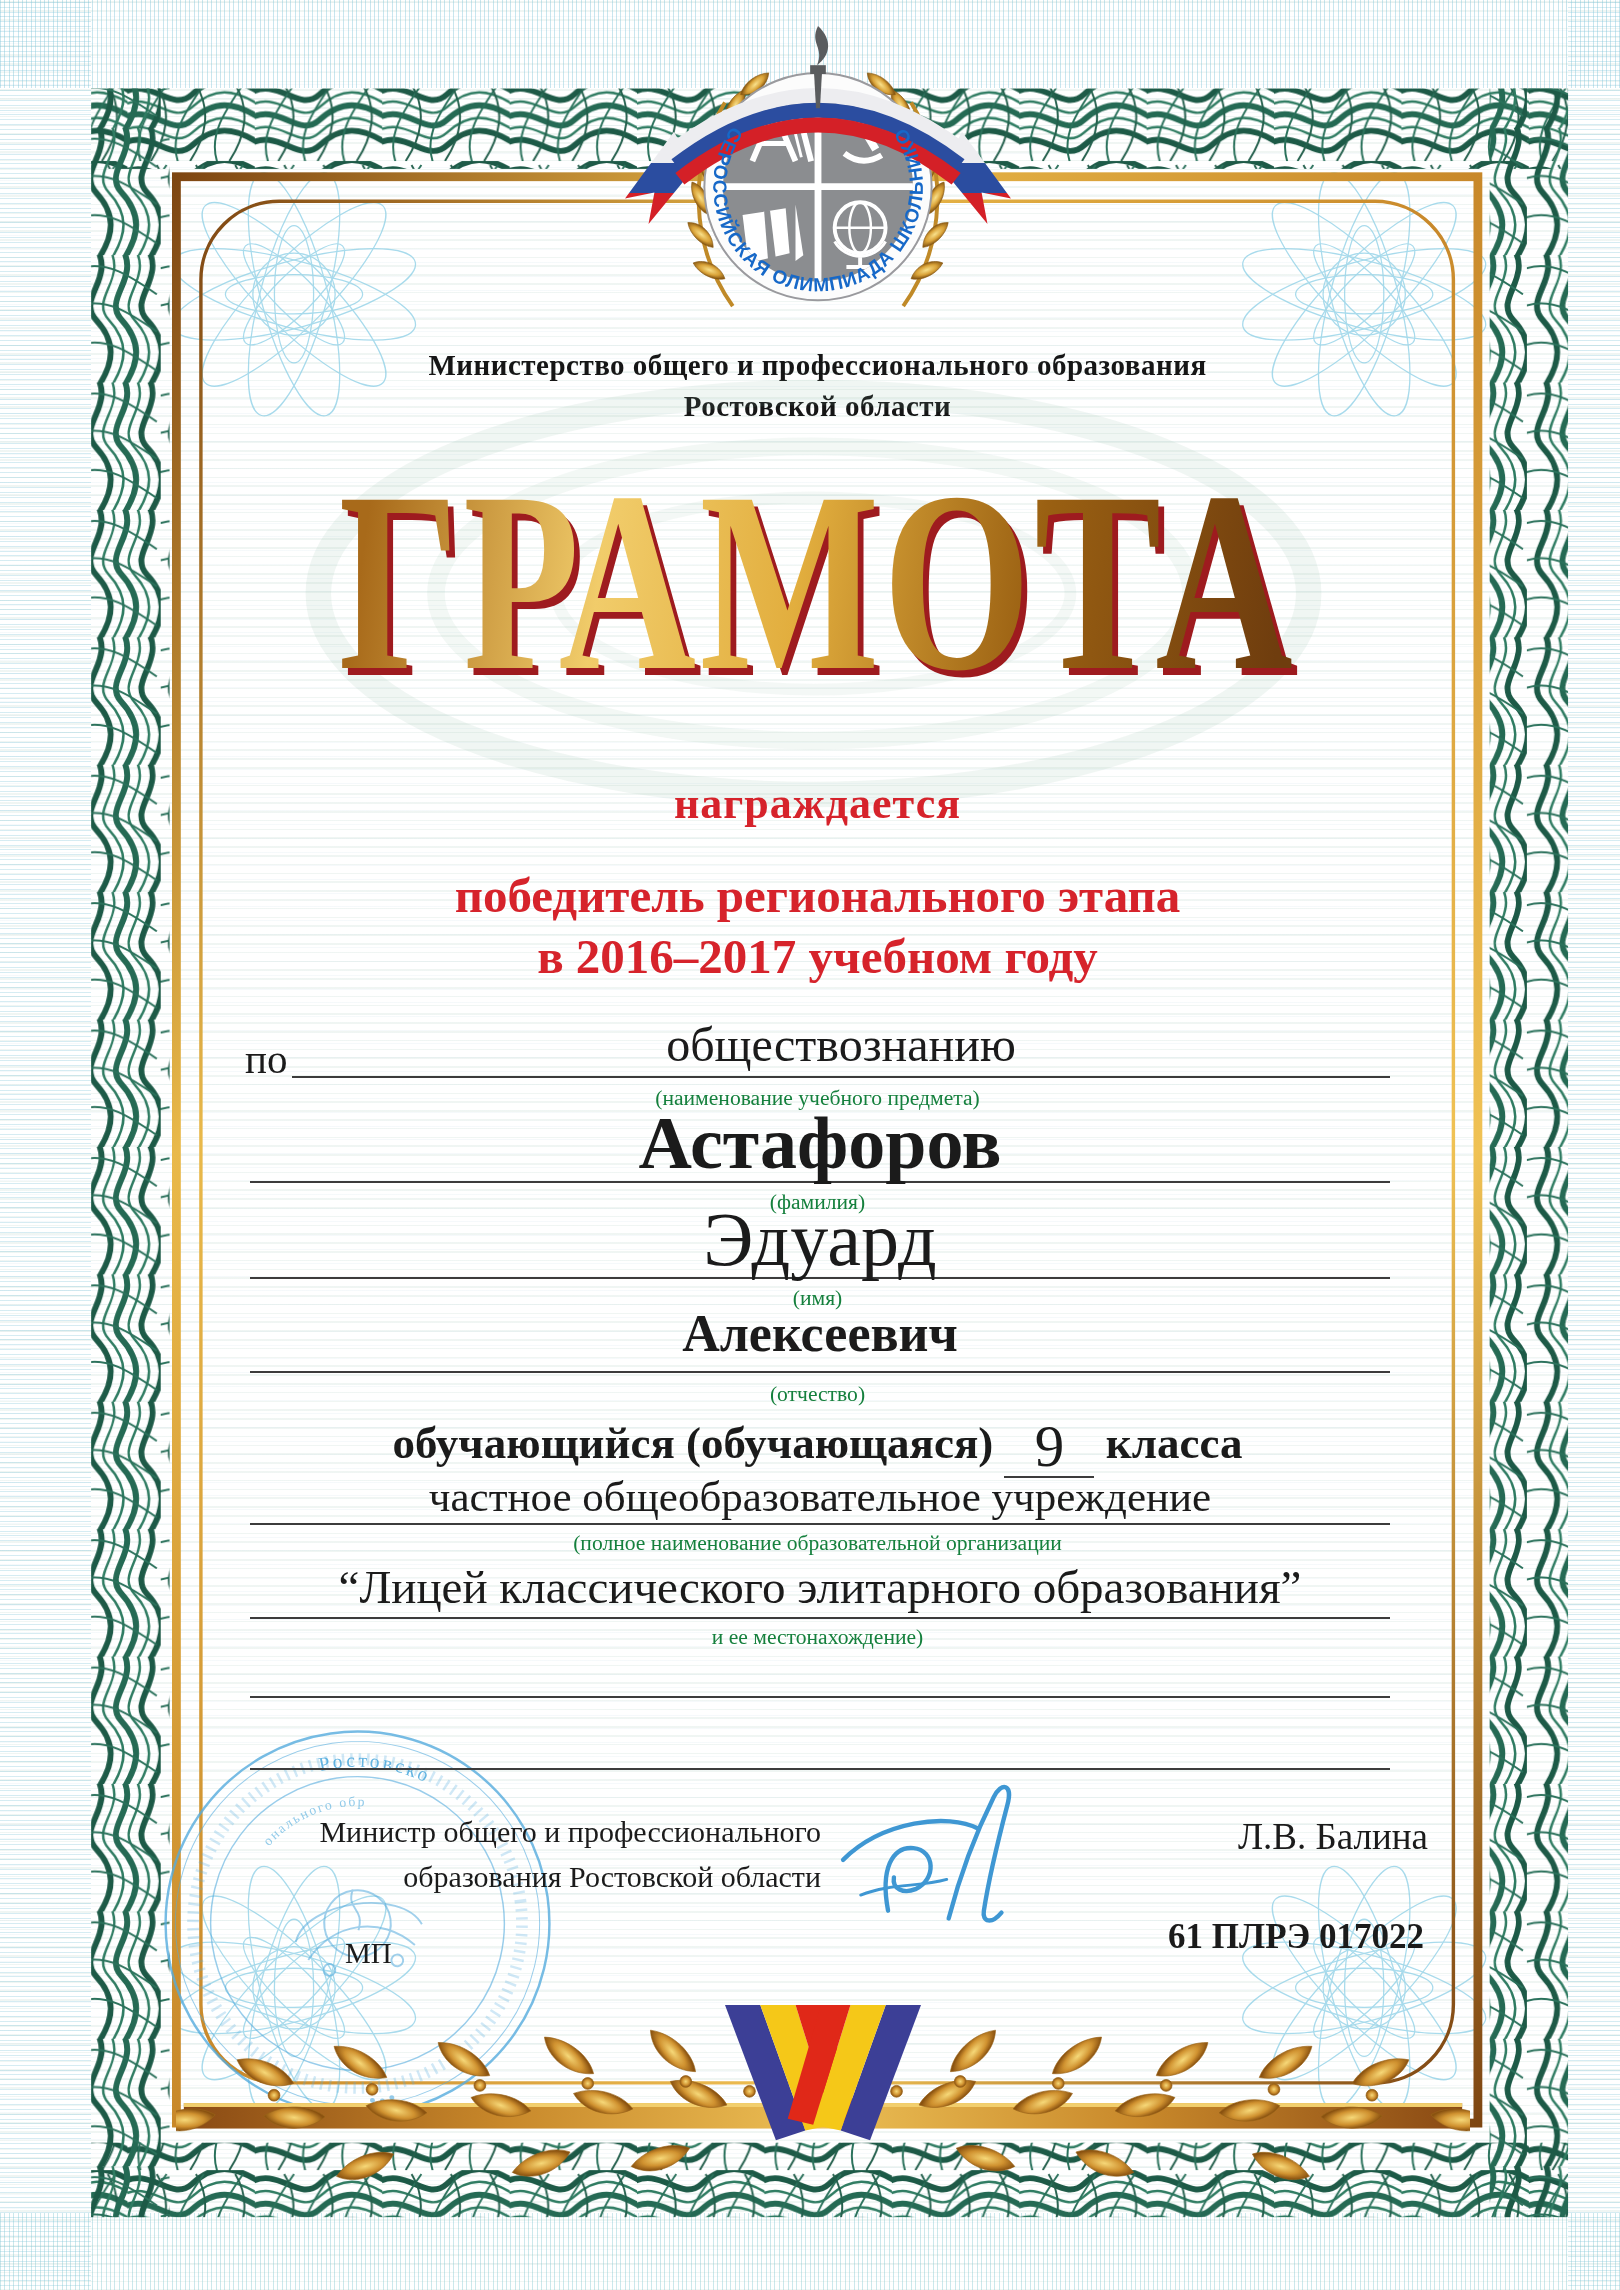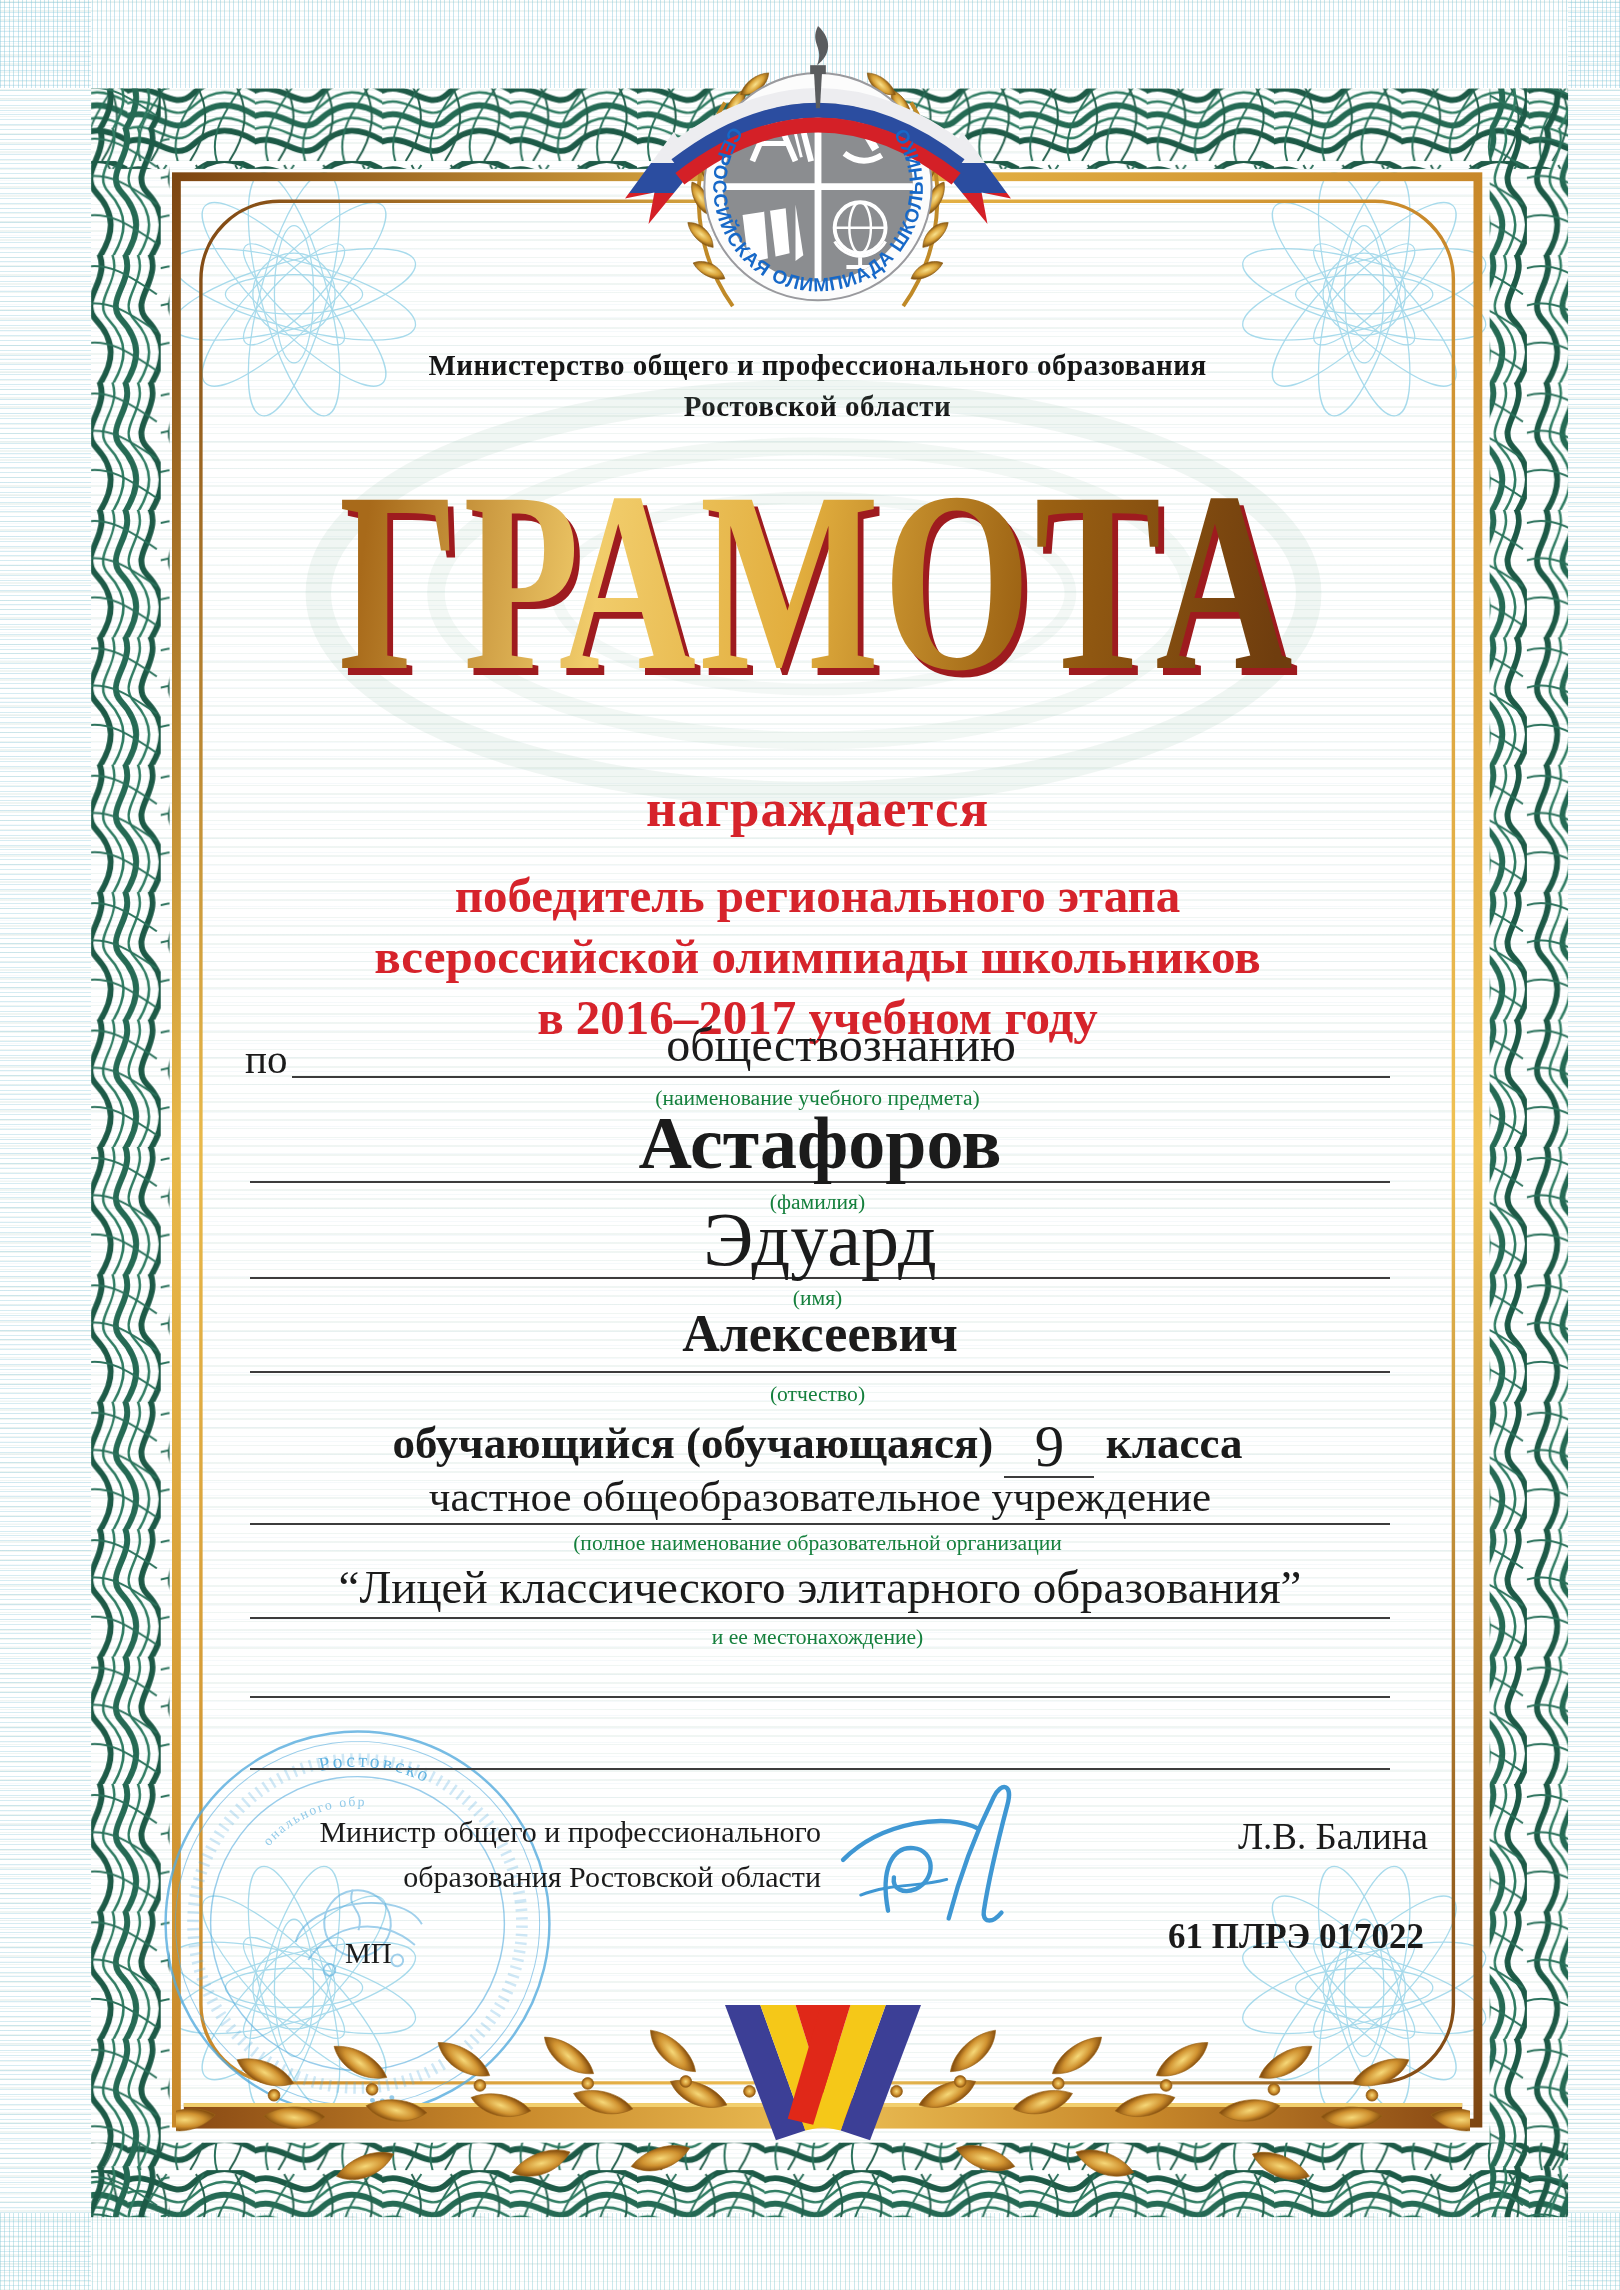--- a/index.html
+++ b/index.html
@@ -37,21 +37,21 @@
 
   
   .title-wrap{position:absolute;left:167px;right:152px;top:453px;height:265px;transform:scaleX(.74);}
   .title-layer{position:absolute;left:0;right:0;top:0;text-align:center;
     font-weight:bold;font-size:257px;line-height:1;letter-spacing:4.9px;}
   .title-shadow{color:#9e1b1f;transform:translate(7.8px,6.9px);}
   .title-front{background:linear-gradient(100deg,#a86a1a 4%,#f1cc6a 28%,#e2ae3e 48%,#9a6012 72%,#6f3d0e 97%);
     -webkit-background-clip:text;background-clip:text;color:transparent;}
 
   
-  .awarded{top:778px;font-weight:bold;font-size:53px;color:#d6232b;letter-spacing:1px;}
+  .awarded{top:778px;font-weight:bold;font-size:44px;color:#d6232b;letter-spacing:1px;}
   .redlines{top:866px;font-weight:bold;font-size:49px;line-height:1.24;color:#d6232b;}
 
   
   .field{position:absolute;border-bottom:2.5px solid #3c3c3c;text-align:center;z-index:3;}
   .caption{position:absolute;left:167px;right:152px;text-align:center;font-size:21.6px;color:#15803d;z-index:3;}
 
   .f-subject{top:1015px;left:292px;right:230px;font-size:48px;height:61px;line-height:59px;}
   .subject-prefix{left:245px;top:1035px;font-size:41px;z-index:3;}
   .c-subject{top:1086px;}
 
@@ -276,21 +276,20 @@
 </div>
 
 <div class="title-wrap z3">
   <div class="title-layer title-shadow">ГРАМОТА</div>
   <div class="title-layer title-front">ГРАМОТА</div>
 </div>
 
 <div class="center awarded z3">награждается</div>
 <div class="center redlines z3">
   <div>победитель регионального этапа</div>
-  <div>всероссийской олимпиады школьников</div>
   <div>в 2016–2017 учебном году</div>
 </div>
 
 <div class="abs subject-prefix">по</div>
 <div class="field f-subject">обществознанию</div>
 <div class="caption c-subject">(наименование учебного предмета)</div>
 
 <div class="field f-surname">Астафоров</div>
 <div class="caption c-surname">(фамилия)</div>
 

